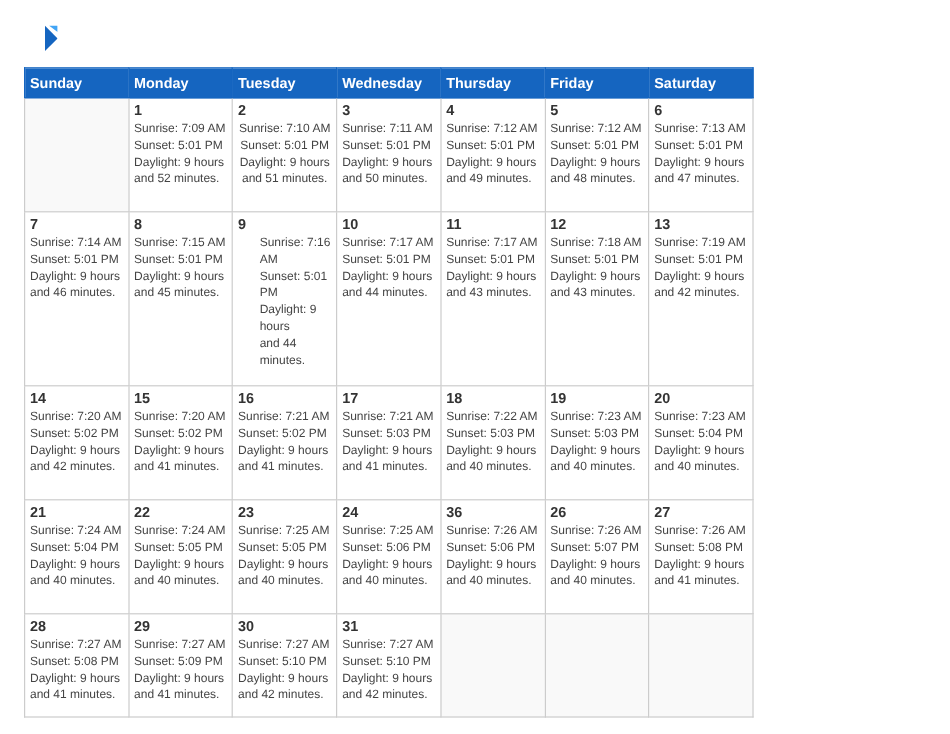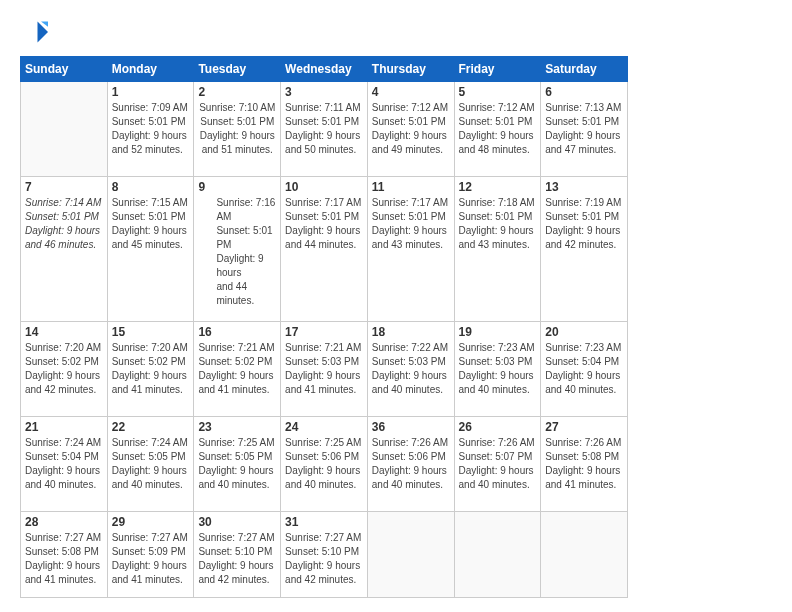--- a/index.html
+++ b/index.html
@@ -171,21 +171,21 @@
             <div class="day-number">6</div>
             <div class="day-info" style="white-space: pre-line;">Sunrise: 7:13 AM
 Sunset: 5:01 PM
 Daylight: 9 hours
 and 47 minutes.</div>
           </td>
         </tr>
         <tr>
           <td>
             <div class="day-number">7</div>
-            <div class="day-info" style="white-space: pre-line; font-style: italic;">Sunrise: 7:14 AM
+            <div class="day-info" style="white-space: pre-line;">Sunrise: 7:14 AM
 Sunset: 5:01 PM
 Daylight: 9 hours
 and 46 minutes.</div>
           </td>
           <td>
             <div class="day-number">8</div>
             <div class="day-info" style="white-space: pre-line;">Sunrise: 7:15 AM
 Sunset: 5:01 PM
 Daylight: 9 hours
 and 45 minutes.</div>

